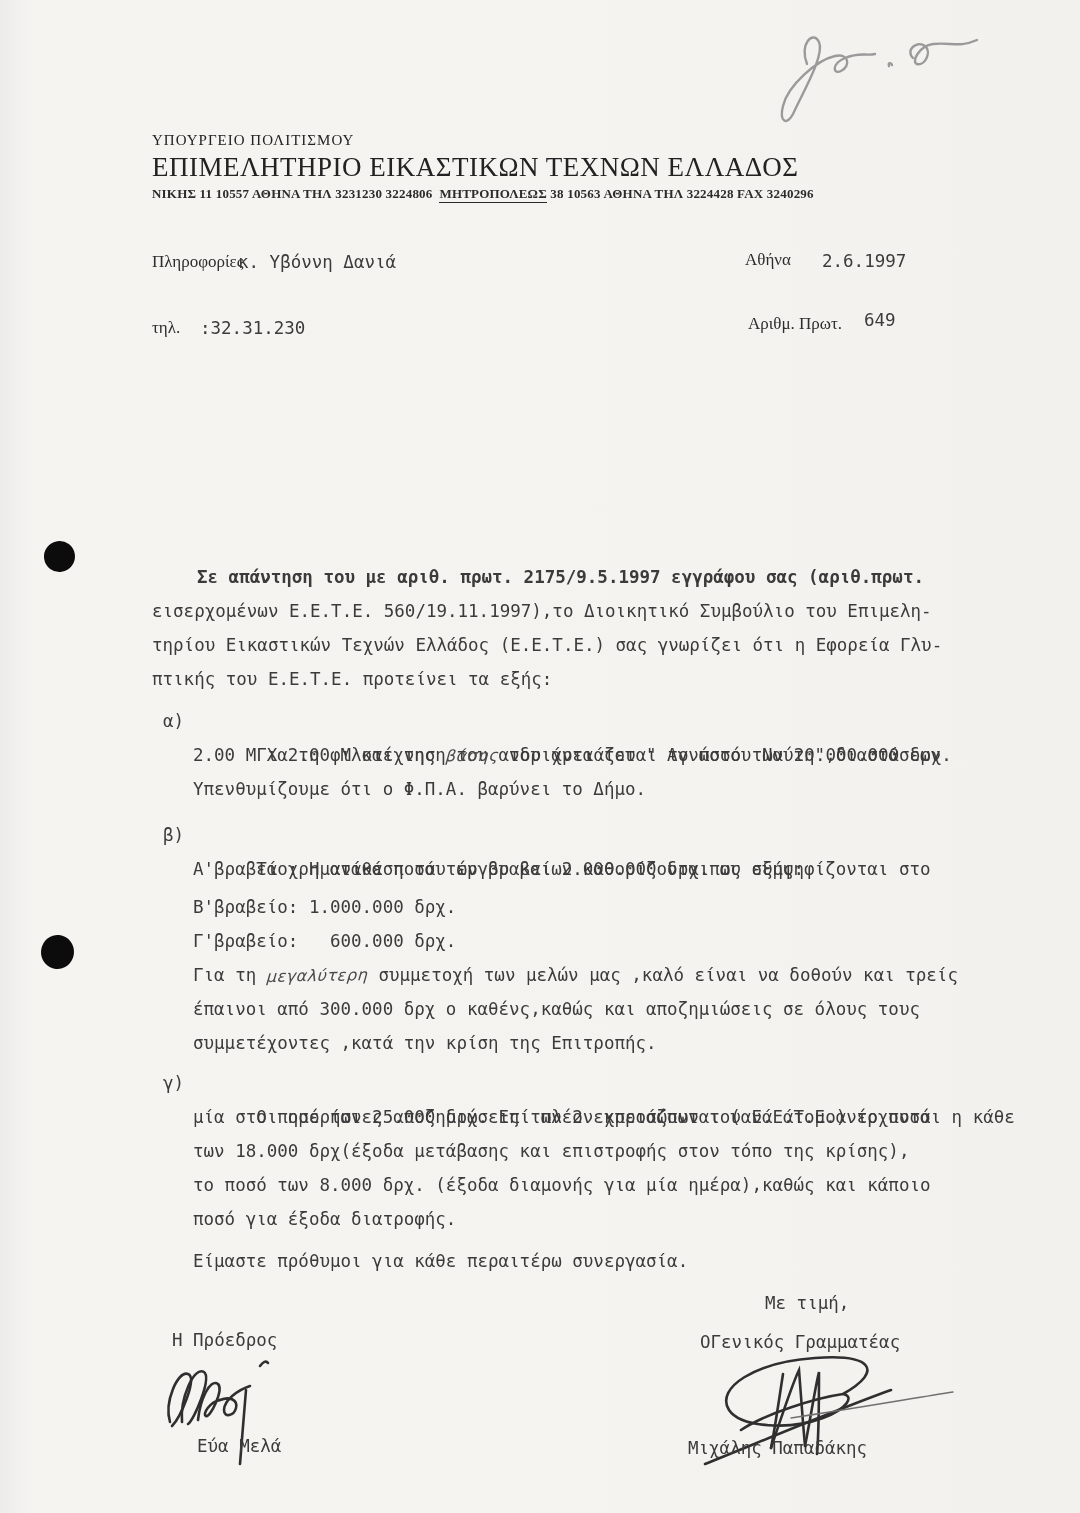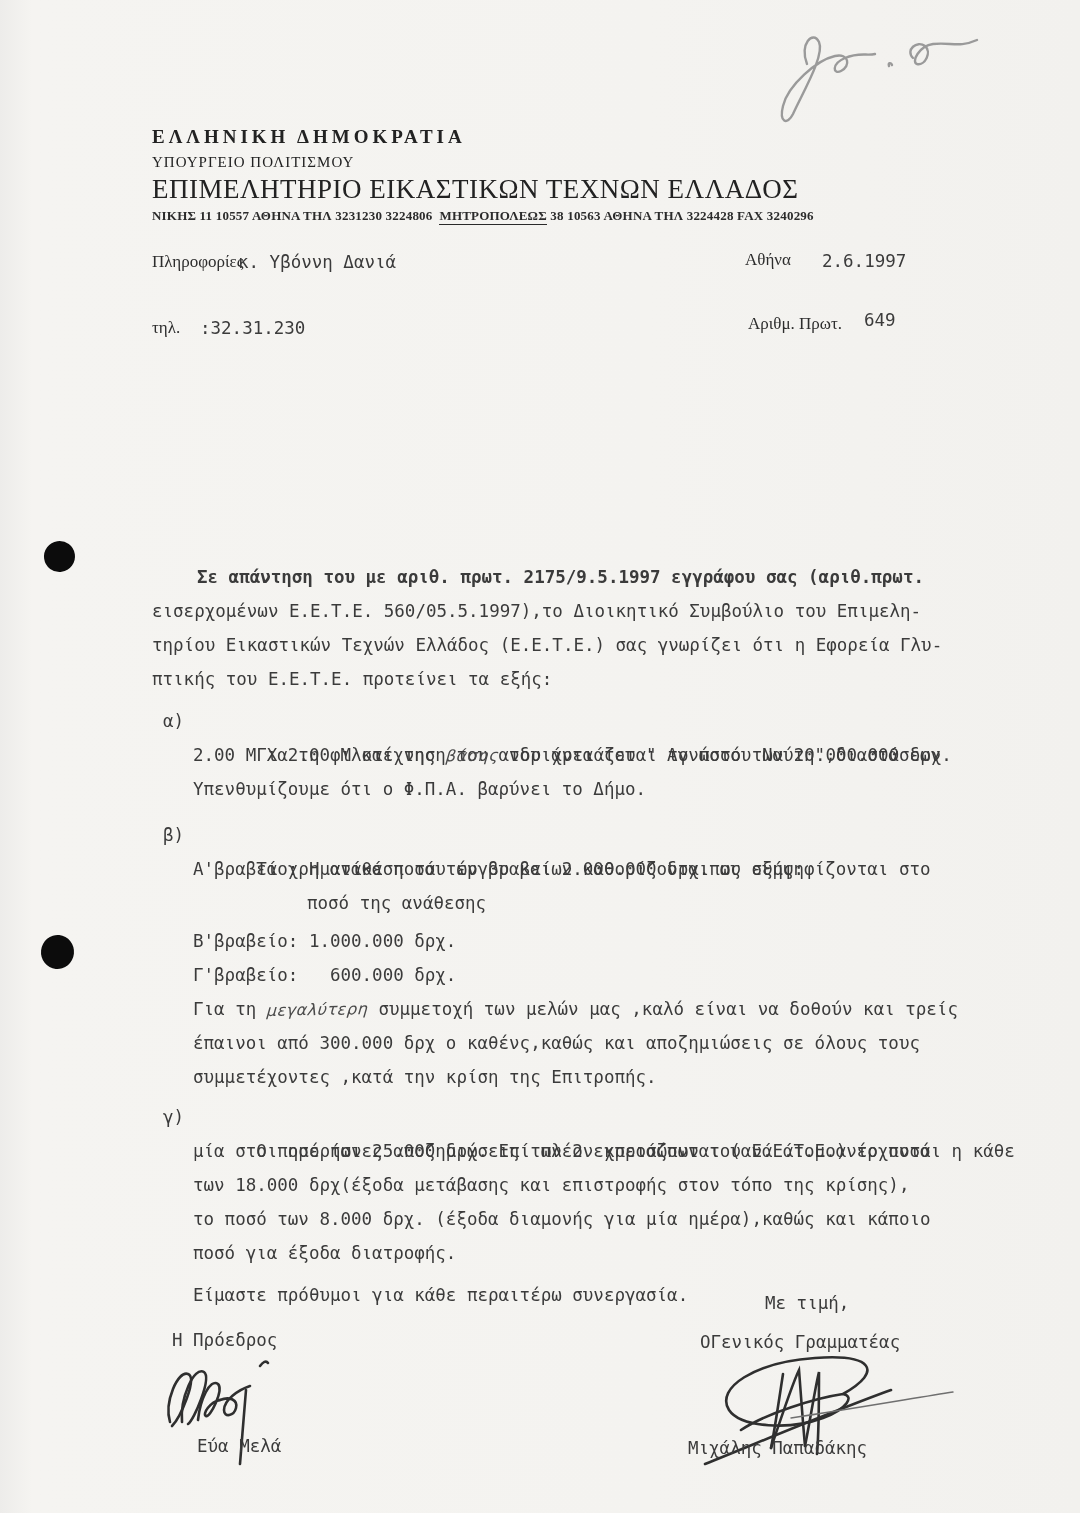--- a/index.html
+++ b/index.html
@@ -58,55 +58,53 @@
   <svg class="scribble abs" style="left:755px;top:22px;" width="240" height="110" viewBox="0 0 240 110">
     <path d="M 52,42 C 44,22 58,8 64,20 C 70,33 48,70 38,92 C 32,104 24,100 28,84 C 33,63 62,38 80,34 C 94,31 96,44 86,49 C 78,53 76,42 90,36 C 104,30 112,34 120,32"></path>
     <path d="M 134,44 C 133,41 136,40 137,43"></path>
     <path d="M 158,36 C 150,28 162,18 170,24 C 177,30 170,44 162,42 C 156,40 164,24 178,22 C 196,20 204,26 222,18"></path>
   </svg>
 
   <div class="punch punch1"></div>
   <div class="punch punch2"></div>
 
   <header class="letterhead">
-    <div class="lh-country">ΕΛΛΗΝΙΚΗ ΔΗΜΟΚΡΑΤΙΑ</div>
     <div class="lh-ministry">ΥΠΟΥΡΓΕΙΟ ΠΟΛΙΤΙΣΜΟΥ</div>
     <div class="lh-org">ΕΠΙΜΕΛΗΤΗΡΙΟ ΕΙΚΑΣΤΙΚΩΝ ΤΕΧΝΩΝ ΕΛΛΑΔΟΣ</div>
     <div class="lh-address"><span>ΝΙΚΗΣ 11 10557 ΑΘΗΝΑ ΤΗΛ 3231230 3224806  </span><span class="underlined">ΜΗΤΡΟΠΟΛΕΩΣ</span><span> 38 10563 ΑΘΗΝΑ ΤΗΛ 3224428 FAX 3240296</span></div>
   </header>
 
   <div>
     <span class="abs meta-label" style="left:152px;top:252px;">Πληροφορίες</span>
     <span class="abs meta-value" style="left:238px;top:252px;">κ. Υβόννη Δανιά</span>
     <span class="abs meta-label" style="left:745px;top:250px;">Αθήνα</span>
     <span class="abs meta-value" style="left:822px;top:251px;">2.6.1997</span>
     <span class="abs meta-label" style="left:152px;top:318px;">τηλ.</span>
     <span class="abs meta-value" style="left:200px;top:318px;">:32.31.230</span>
     <span class="abs meta-label" style="left:748px;top:314px;">Αριθμ. Πρωτ.</span>
     <span class="abs meta-value" style="left:864px;top:310px;">649</span>
   </div>
 
 
   <div class="body">
     <div class="line p1">Σε απάντηση του με αριθ. πρωτ. 2175/9.5.1997 εγγράφου σας (αριθ.πρωτ.</div>
-    <div class="line">εισερχομένων Ε.Ε.Τ.Ε. 560/05.5.1997),το Διοικητικό Συμβούλιο του Επιμελη-</div>
+    <div class="line">εισερχομένων Ε.Ε.Τ.Ε. 560/19.11.1997),το Διοικητικό Συμβούλιο του Επιμελη-</div>
     <div class="line">τηρίου Εικαστικών Τεχνών Ελλάδος (Ε.Ε.Τ.Ε.) σας γνωρίζει ότι η Εφορεία Γλυ-</div>
     <div class="line">πτικής του Ε.Ε.Τ.Ε. προτείνει τα εξής:</div>
 
     <div class="line item gap8">
       <span class="marker">α)</span><span>Για τη φιλοτέχνηση του ανδριάντα του " Αγνώστου Ναύτη",διαστάσεων</span>
     </div>
     <div class="line item"><span>2.00 Μ Χ 2.00 Μ και της </span><span class="hand">βάσης</span><span> του χρειάζεται το ποσό των 20.000.000 δρχ.</span></div>
     <div class="line item">Υπενθυμίζουμε ότι ο Φ.Π.Α. βαρύνει το Δήμο.</div>
 
     <div class="line item gap12">
       <span class="marker">β)</span><span>Τα χρηματικά ποσά των βραβείων καθορίζονται ως εξής:</span>
     </div>
     <div class="line item">Α'βραβείο: Η ανάθεση του έργου και 2.000.000 δρχ.που συμψηφίζονται στο</div>
-    <div class="line deep">ποσό της ανάθεσης</div>
     <div class="line item gap4">Β'βραβείο: 1.000.000 δρχ.</div>
     <div class="line item">Γ'βραβείο:   600.000 δρχ.</div>
     <div class="line item"><span>Για τη </span><span class="hand">μεγαλύτερη</span><span> συμμετοχή των μελών μας ,καλό είναι να δοθούν και τρείς</span></div>
     <div class="line item">έπαινοι από 300.000 δρχ ο καθένς,καθώς και αποζημιώσεις σε όλους τους</div>
     <div class="line item">συμμετέχοντες ,κατά την κρίση της Επιτροπής.</div>
 
     <div class="line item gap6">
       <span class="marker">γ)</span><span>Οι ημερήσιες αποζημιώσεις των 2 εκπροσώπων του Ε.Ε.Τ.Ε.ανέρχονται η κάθε</span>
     </div>
     <div class="line item">μία στο ποσό των 25.000 δρχ. Επί πλέον χρειάζονται (ανά άτομο) το ποσό</div>

